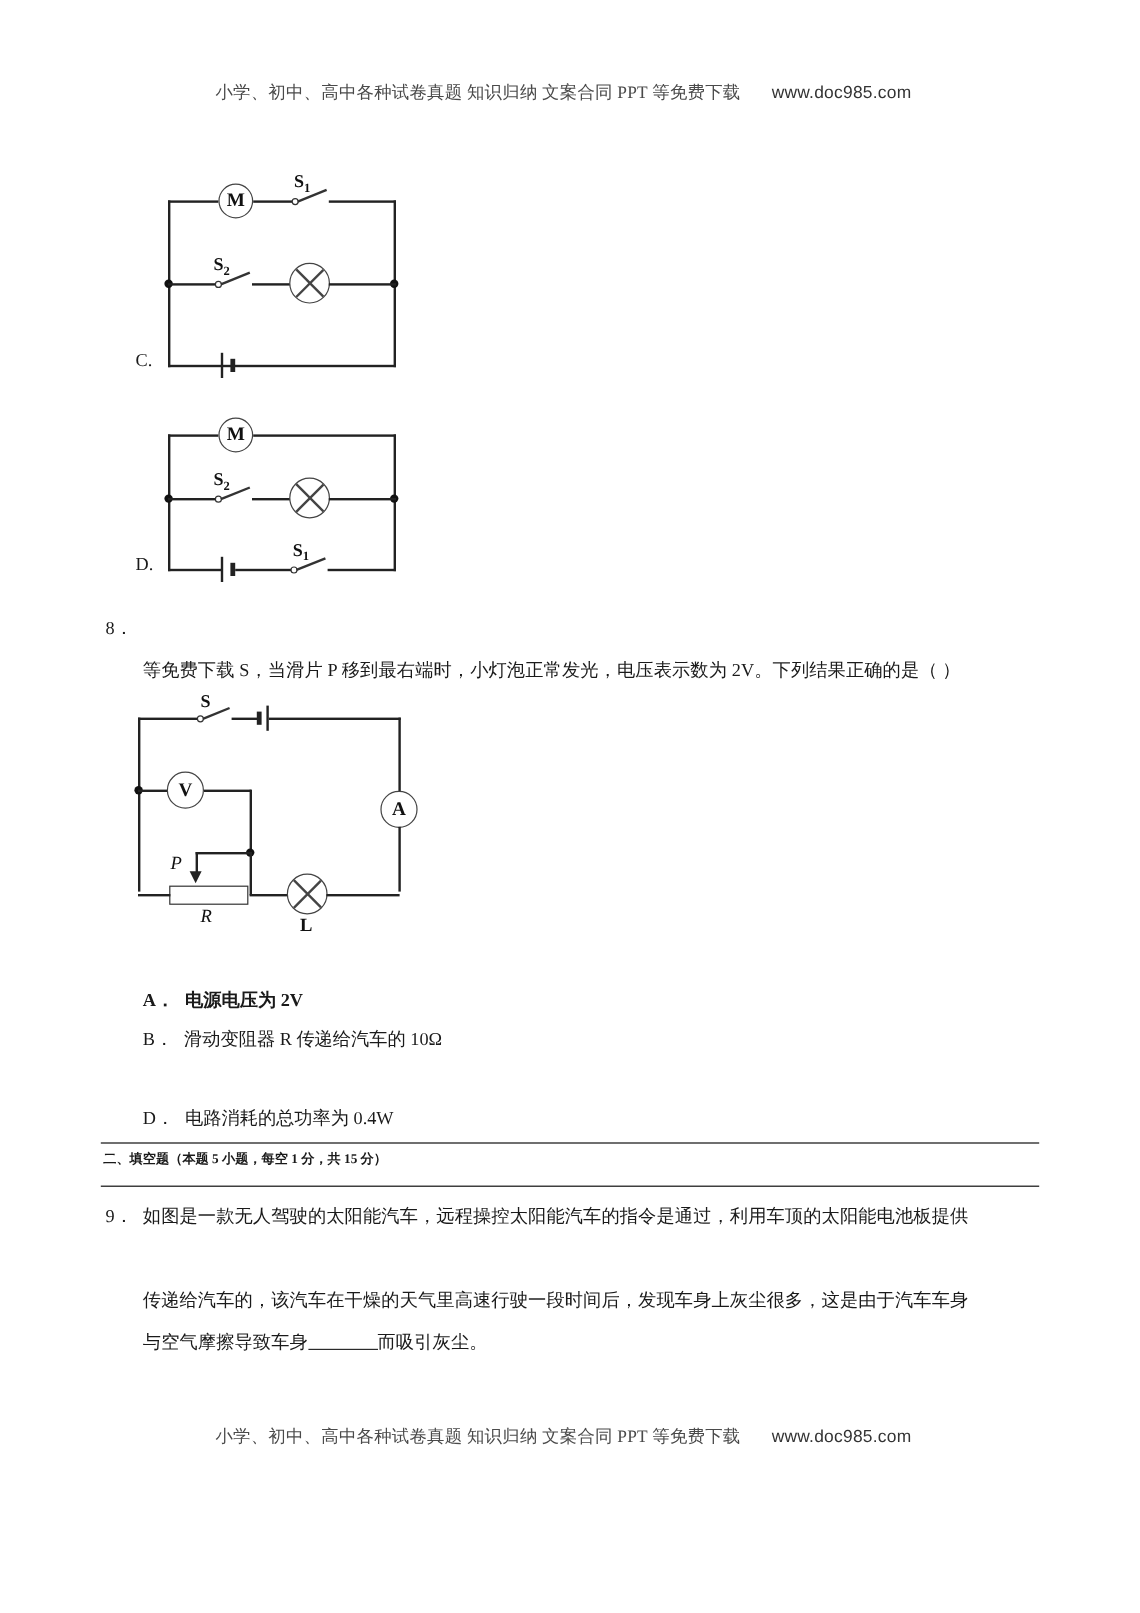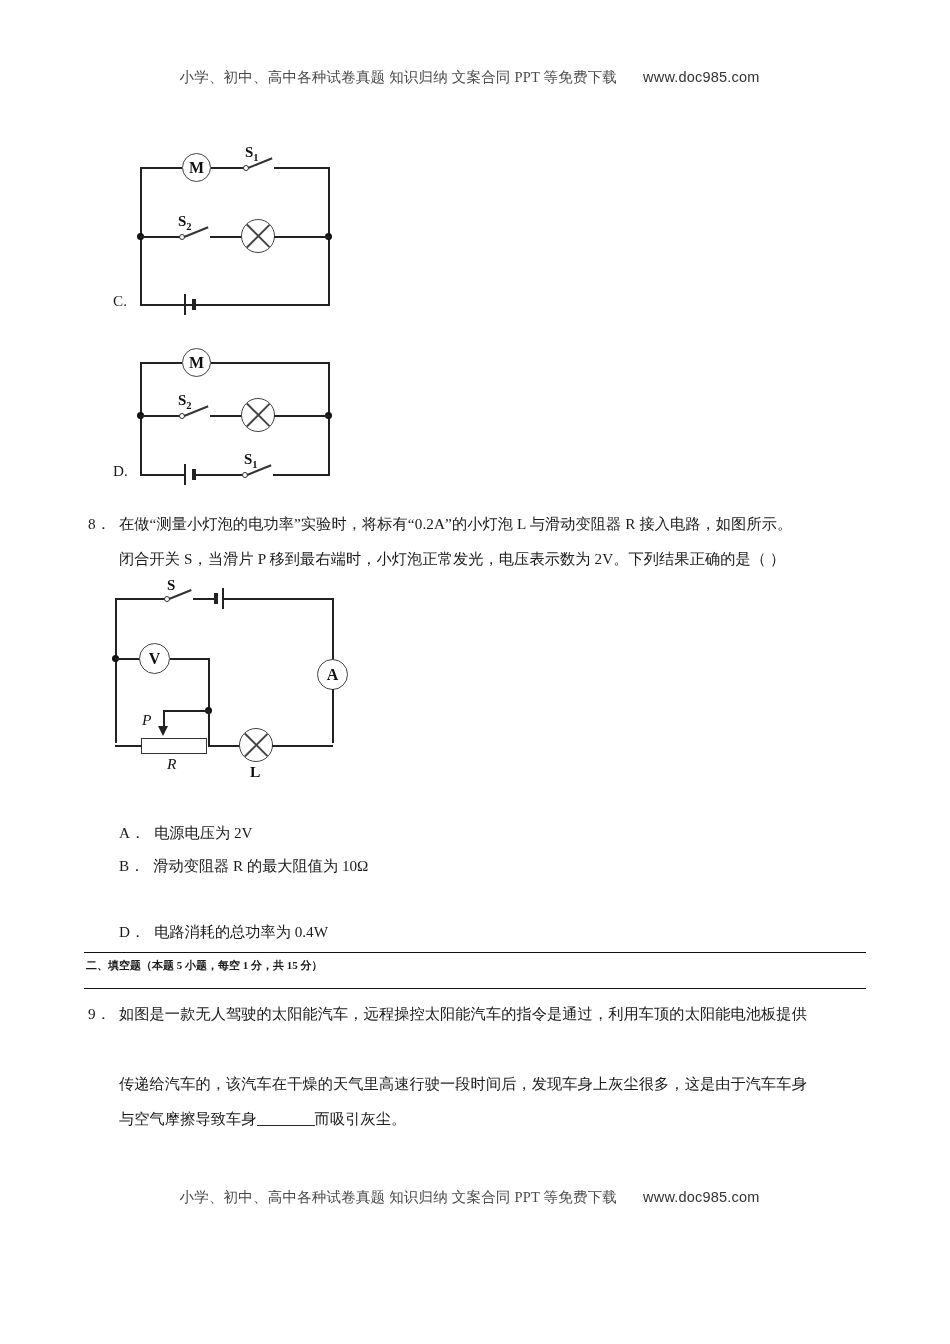--- a/index.html
+++ b/index.html
@@ -280,22 +280,21 @@
     <div class="sw-pivot" style="left:102px; top:127px;"></div>
     <div class="sw-lever" style="left:107px; top:129px; width:26px;"></div>
     <div class="sw-label" style="left:104px; top:106px;">
       <span>S</span><sub>1</sub>
     </div>
     <div class="wire h" style="left:133px; top:129px; width:57px;"></div>
   </div>
   <div class="choice-letter" style="left:113px; top:462px;">D.</div>
 
   <div class="qtext" style="left:88px; top:508px;">8．</div>
-  <div class="qtext qline" style="left:119px; top:508px;">在做“测量小灯泡的电功率”实验时，将标有“0.2A”的小灯泡 L 与滑动变阻器 R 接入电路，如图所示。</div>
-  <div class="qtext qline" style="left:119px; top:543px;">闭合开关 S，当滑片 P 移到最右端时，小灯泡正常发光，电压表示数为 2V。下列结果正确的是（       ）</div>
+  <div class="qtext qline" style="left:119px; top:543px;">等免费下载 S，当滑片 P 移到最右端时，小灯泡正常发光，电压表示数为 2V。下列结果正确的是（       ）</div>
 
   <div class="circuit" id="circuit-q8" style="left:115px; top:598px; width:230px; height:180px;">
 
     <div class="wire h" style="left:0px; top:0px; width:50px;"></div>
     <div class="sw-pivot" style="left:49px; top:-2px;"></div>
     <div class="sw-lever" style="left:54px; top:0px; width:24px;"></div>
     <div class="sw-label" style="left:52px; top:-21px;">
       <span>S</span>
     </div>
     <div class="wire h" style="left:78px; top:0px; width:22px;"></div>
@@ -328,25 +327,25 @@
     <div class="comp-label" style="left:52px; top:157px;">R</div>
 
     <div class="wire h" style="left:0px; top:147px; width:27px;"></div>
     <div class="wire v" style="left:93px; top:112px; height:36px;"></div>
     <div class="wire h" style="left:93px; top:147px; width:32px;"></div>
     <div class="lamp" style="left:124px; top:130px; width:34px; height:34px;"></div>
     <div class="comp-label upright" style="left:135px; top:165px;">L</div>
     <div class="wire h" style="left:157px; top:147px; width:61px;"></div>
   </div>
 
-  <div class="opt" style="left:119px; top:823px;">
+  <div class="opt" style="left:119px; top:823px;font-weight:bold;">
     <span class="opt-key">A．</span><span>电源电压为 2V</span>
   </div>
   <div class="opt" style="left:119px; top:856px;">
-    <span class="opt-key">B．</span><span>滑动变阻器 R 的最大阻值为 10Ω</span>
+    <span class="opt-key">B．</span><span>滑动变阻器 R 传递给汽车的 10Ω</span>
   </div>
   <div class="opt" style="left:119px; top:922px;">
     <span class="opt-key">D．</span><span>电路消耗的总功率为 0.4W</span>
   </div>
 
   <div class="section-rule" style="left:84px; top:952px; width:782px;"></div>
   <div class="section-head" style="left:86px; top:958px;">二、填空题（本题 5 小题，每空 1 分，共 15 分）</div>
   <div class="section-rule" style="left:84px; top:988px; width:782px;"></div>
 
   <div class="qtext" style="left:88px; top:998px;">9．</div>

